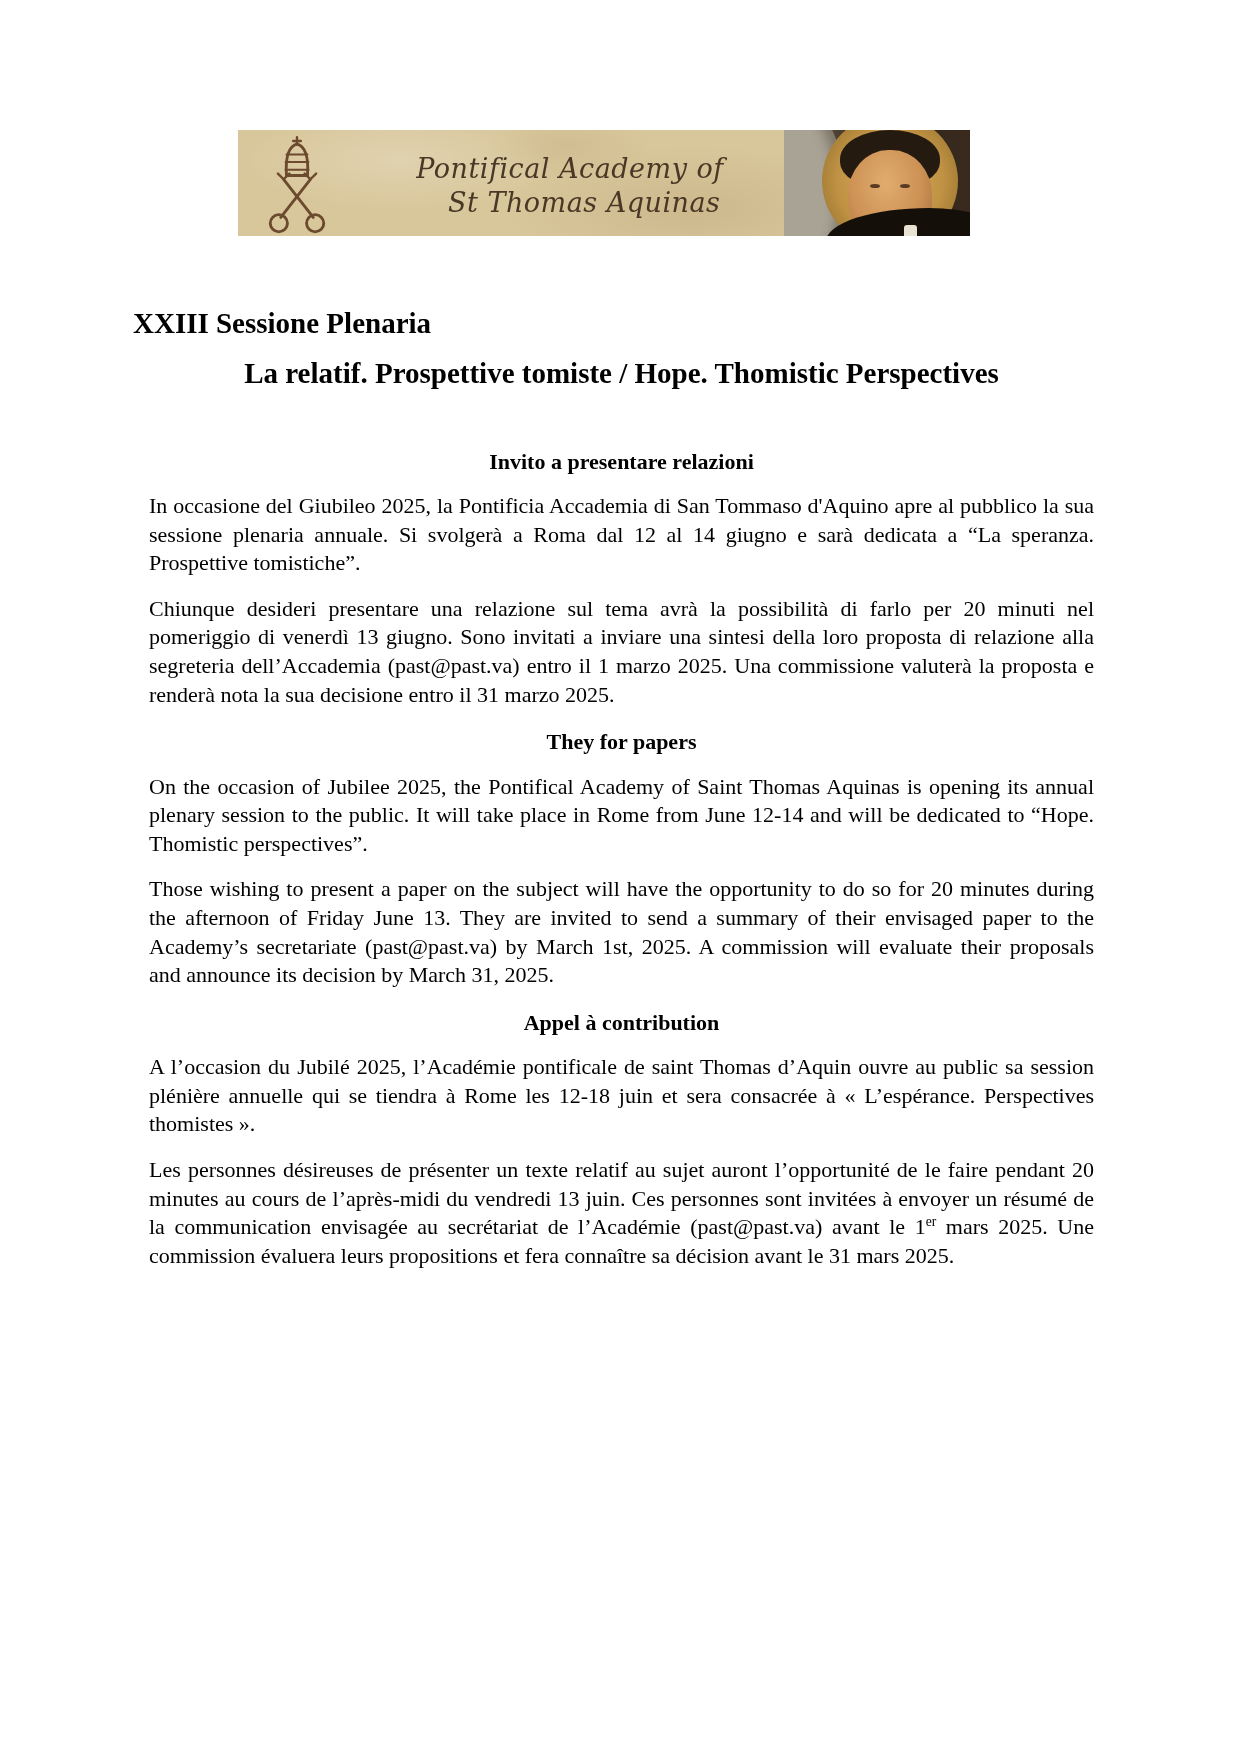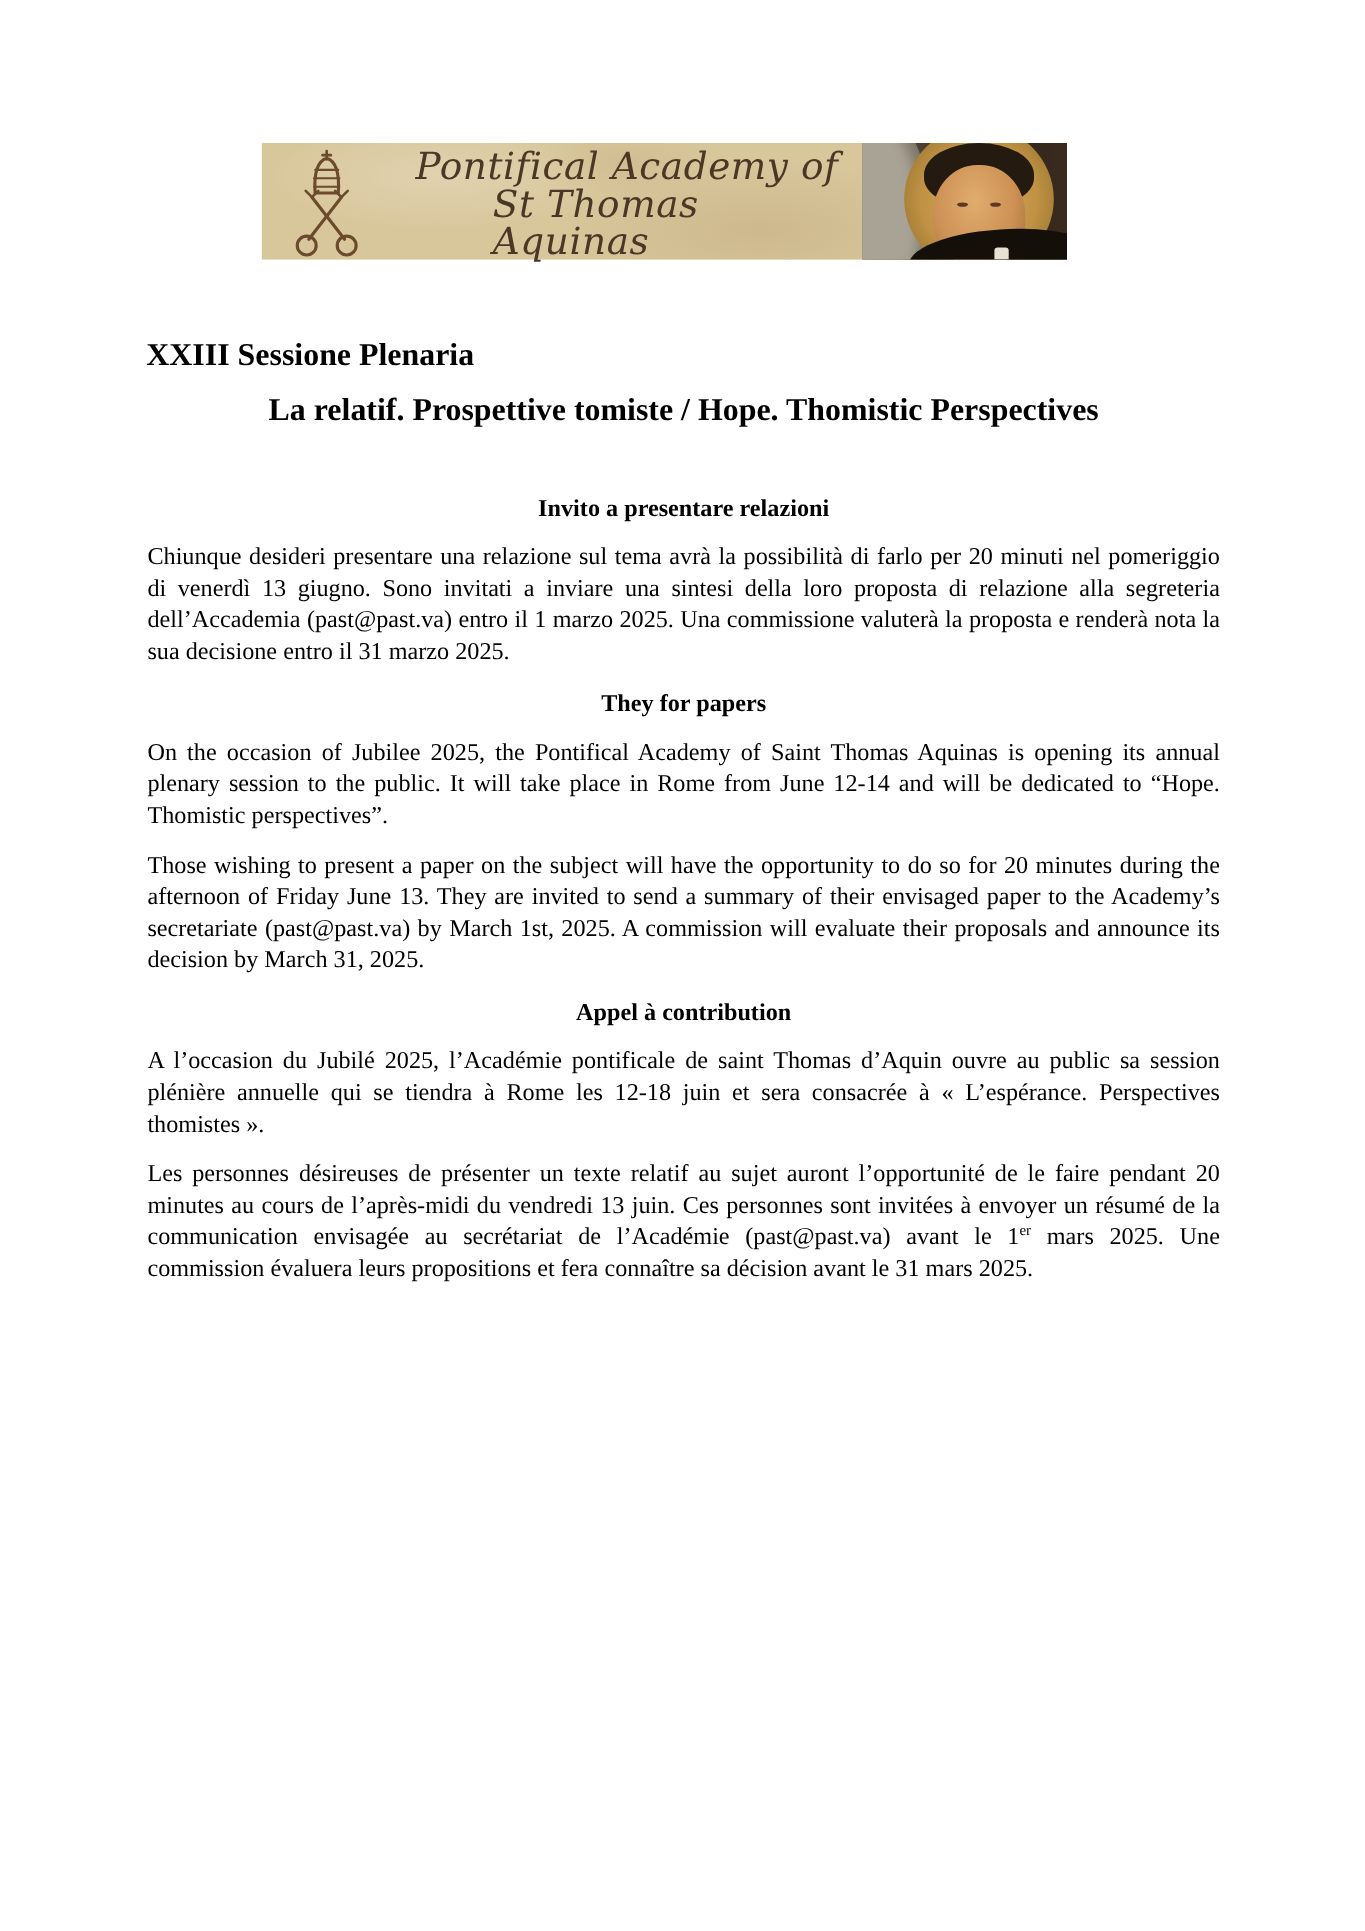--- a/index.html
+++ b/index.html
@@ -31,21 +31,21 @@
   .crest-box {
     width:118px; display:flex; align-items:center; justify-content:center;
     flex:0 0 auto; padding-top:4px;
   }
   .banner-text {
     flex:1 1 auto;
     display:flex; flex-direction:column; justify-content:center;
     font-family:"DejaVu Serif", serif;
     font-style:italic;
     color:#4a3726;
-    font-size:34px;
+    font-size:27px;
     line-height:34px;
     letter-spacing:0.5px;
     padding-top:6px;
   }
   .banner-line1 { text-align:center; }
   .banner-line2 { padding-left:92px; }
 
   .portrait {
     position:relative; flex:0 0 auto;
     width:186px; height:106px; overflow:hidden;
@@ -111,21 +111,21 @@
     margin:20px 0 17px 0;
     line-height:1.2;
   }
   .sec-h.first { margin-top:58px; }
   p.body {
     font-size:22px; line-height:28.6px;
     text-align:justify; text-align-last:left;
     margin:17px 0;
   }
   p.body sup { font-size:0.62em; line-height:0; }
-  section { margin:1px; }
+  section { margin:16px; }
 </style>
 </head>
 <body>
 
 <div class="page">
 
   <div class="banner">
     <div class="crest-box">
       <svg viewBox="0 0 90 104" width="86" height="100" aria-hidden="true">
         <g fill="none" stroke="#6b4a2e" stroke-width="3" stroke-linecap="round">
@@ -156,20 +156,21 @@
       <div class="robe"></div>
       <div class="collar"></div>
     </div>
   </div>
 
   <h1 class="doc-title">XXIII Sessione Plenaria</h1>
   <h2 class="doc-subtitle">La relatif. Prospettive tomiste / Hope. Thomistic Perspectives</h2>
 
   <section>
     <h3 class="sec-h first">Invito a presentare relazioni</h3>
+    <p class="body">In occasione del Giubileo 2025, la Pontificia Accademia di San Tommaso d'Aquino apre al pubblico la sua sessione plenaria annuale. Si svolgerà a Roma dal 12 al 14 giugno e sarà dedicata a “La speranza. Prospettive tomistiche”.</p>
     <p class="body">Chiunque desideri presentare una relazione sul tema avrà la possibilità di farlo per 20 minuti nel pomeriggio di venerdì 13 giugno. Sono invitati a inviare una sintesi della loro proposta di relazione alla segreteria dell’Accademia (past@past.va) entro il 1 marzo 2025. Una commissione valuterà la proposta e renderà nota la sua decisione entro il 31 marzo 2025.</p>
   </section>
 
   <section>
     <h3 class="sec-h">They for papers</h3>
     <p class="body">On the occasion of Jubilee 2025, the Pontifical Academy of Saint Thomas Aquinas is opening its annual plenary session to the public. It will take place in Rome from June 12-14 and will be dedicated to “Hope. Thomistic perspectives”.</p>
     <p class="body">Those wishing to present a paper on the subject will have the opportunity to do so for 20 minutes during the afternoon of Friday June 13. They are invited to send a summary of their envisaged paper to the Academy’s secretariate (past@past.va) by March 1st, 2025. A commission will evaluate their proposals and announce its decision by March 31, 2025.</p>
   </section>
 
   <section>

